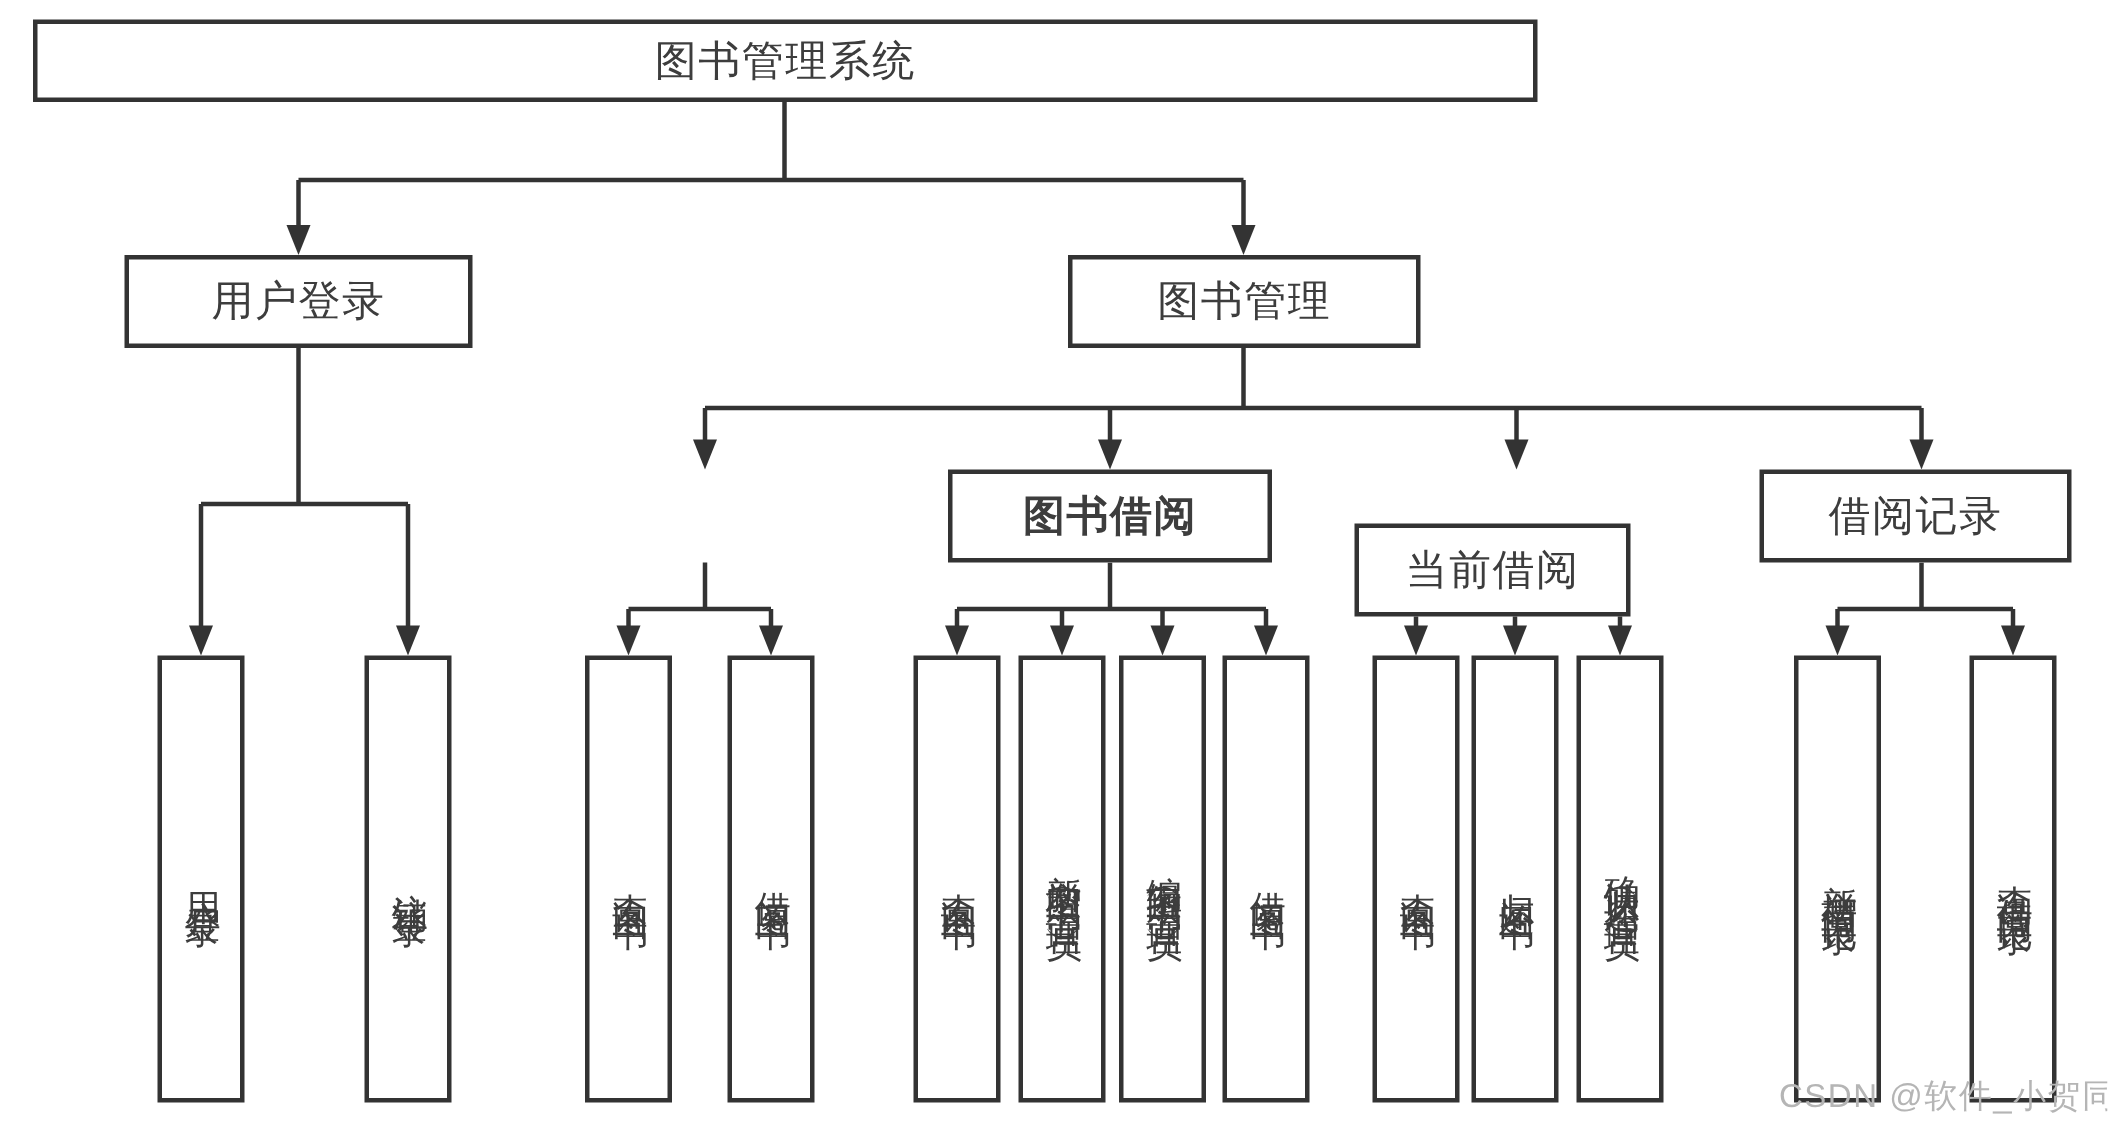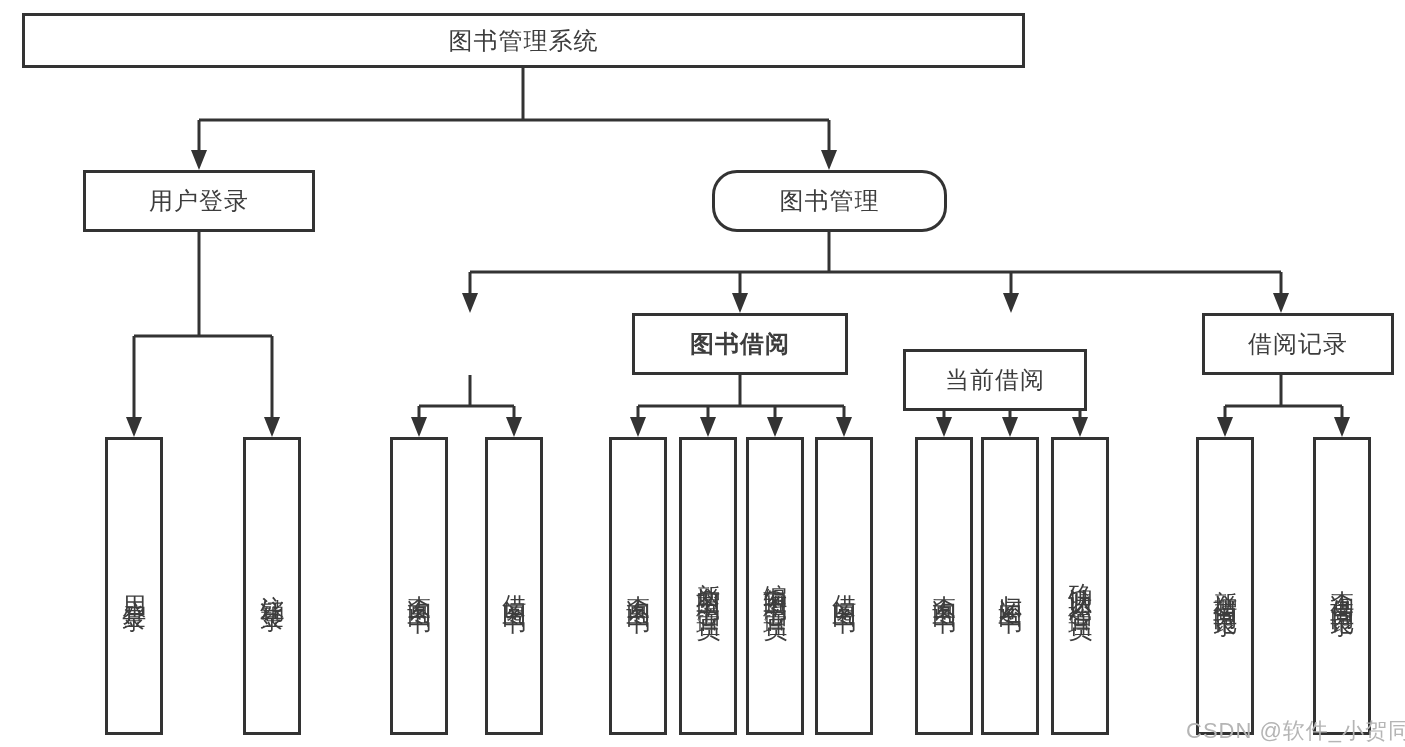--- a/index.html
+++ b/index.html
@@ -23,43 +23,43 @@
   }
   .box {
     position: absolute;
     box-sizing: border-box;
     border: 3px solid #333333;
     background: #ffffff;
     display: flex;
     align-items: center;
     justify-content: center;
     color: #3d3d3d;
-    font-size: 24px;
+    font-size: 28px;
     letter-spacing: 1px;
     z-index: 2;
   }
   .leaf {
     font-size: 24px;
   }
   .leaf .vtext {
     writing-mode: vertical-rl;
     text-orientation: mixed;
     letter-spacing: 5px;
     line-height: 1.1;
   }
   
   .n-root      { left: 22px;   top: 13px;  width: 1003px; height: 55px; }
   
   .n-login     { left: 83px;   top: 170px; width: 232px;  height: 62px; }
-  .n-manage    { left: 712px;  top: 170px; width: 235px;  height: 62px; border-radius: 25px; }
+  .n-manage    { left: 712px;  top: 170px; width: 235px;  height: 62px; }
   
   .n-recommend { left: 362px;  top: 313px; width: 216px;  height: 62px; }
   .n-borrow    { left: 632px;  top: 313px; width: 216px;  height: 62px; font-weight: bold; }
   .n-current   { left: 903px;  top: 313px; width: 184px;  height: 62px; margin-top: 36px; }
-  .n-records   { left: 1202px; top: 313px; width: 192px;  height: 62px; }
+  .n-records   { left: 1173px; top: 313px; width: 208px;  height: 62px; }
   
   .lf { top: 437px; width: 58px; height: 298px; }
   .lf-login-0     { left: 105px;  }
   .lf-login-1     { left: 243px;  }
   .lf-recommend-0 { left: 390px;  }
   .lf-recommend-1 { left: 485px;  }
   .lf-borrow-0    { left: 609px;  }
   .lf-borrow-1    { left: 679px;  }
   .lf-borrow-2    { left: 746px;  }
   .lf-borrow-3    { left: 815px;  }

